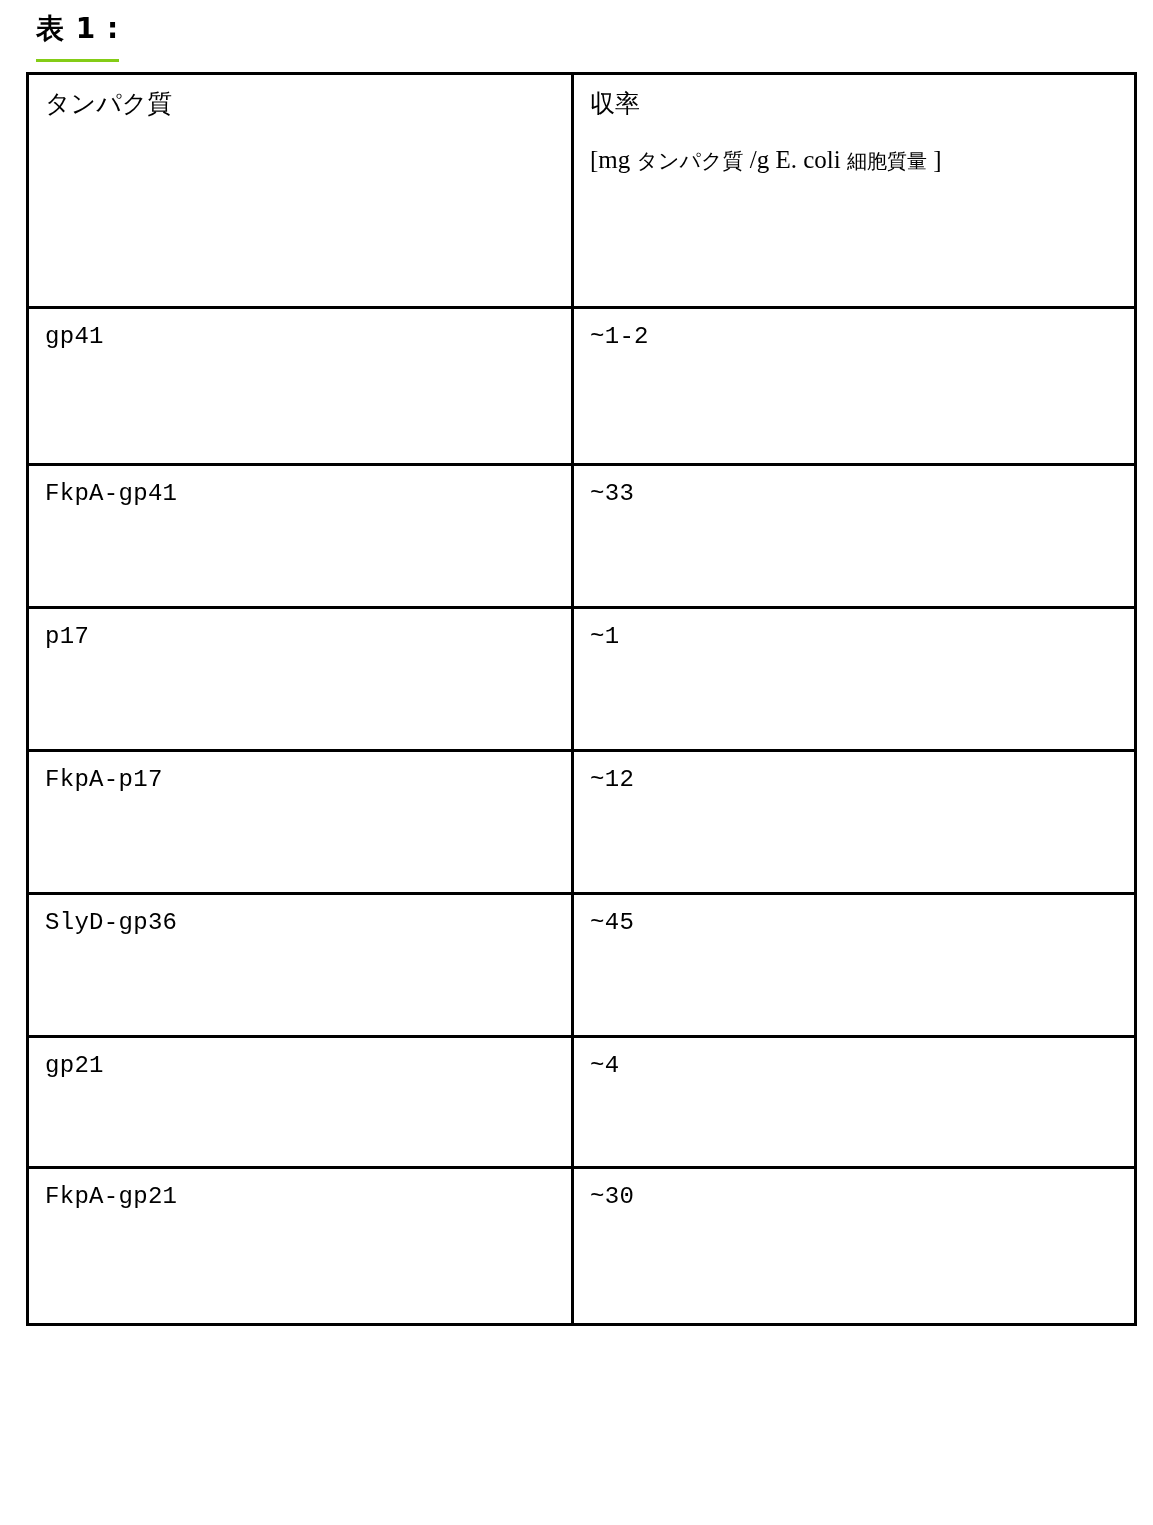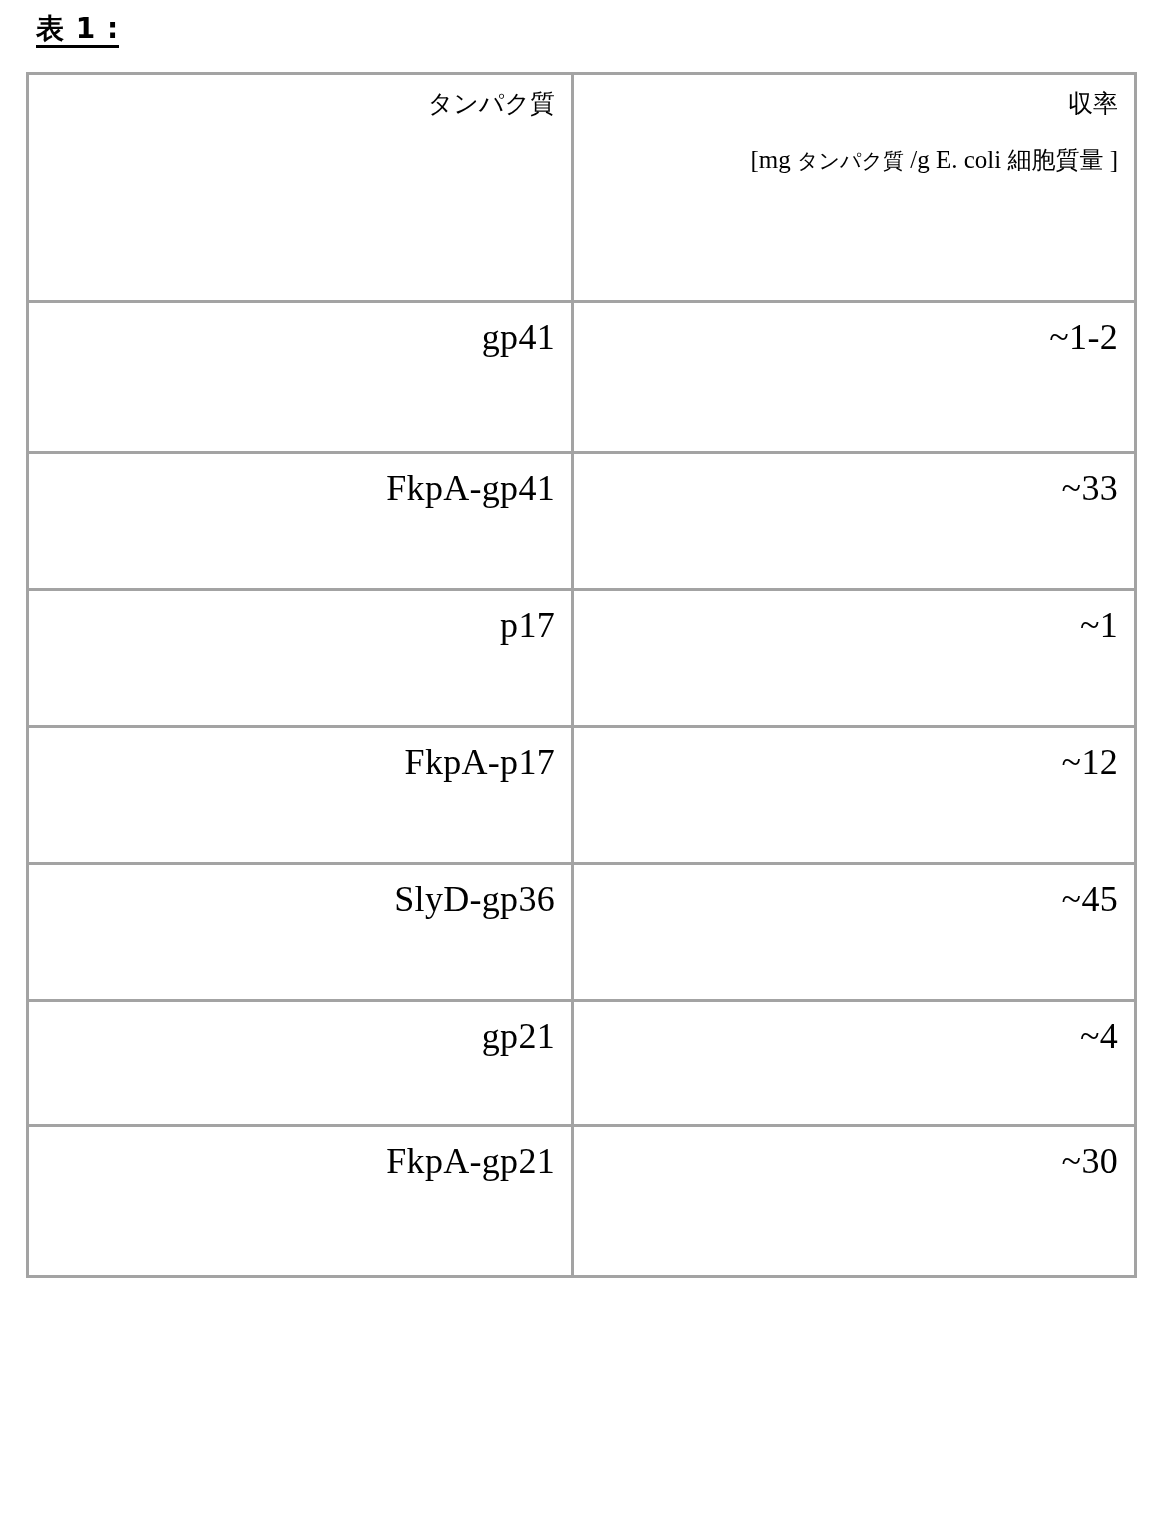--- a/index.html
+++ b/index.html
@@ -30,47 +30,47 @@
     top: 14px;
     left: 36px;
   }
   .caption {
     font-family: "DejaVu Sans", "Liberation Sans", sans-serif;
     font-size: 28px;
     font-weight: 700;
     letter-spacing: 1px;
     line-height: 1.1;
     display: inline-block;
-    border-bottom: 3px solid #000000;
-    padding-bottom: 0;
+    border-bottom: 3px solid #84cc16;
+    padding-bottom: 14px;
     white-space: nowrap;
   }
 
   
   .table-wrap {
     position: absolute;
     top: 72px;
     left: 26px;
     width: 1108px;
   }
 
   table.yield-table {
     border-collapse: collapse;
     width: 1108px;
     table-layout: fixed;
     background: #fff;
   }
 
   table.yield-table td,
   table.yield-table th {
-    border: 3px solid #a3a3a3;
+    border: 3px solid #000000;
     vertical-align: top;
-    padding: 14px 16px 16px 16px;
+    padding: 14px 16px 22px 16px;
     font-weight: normal;
-    text-align: right;
+    text-align: left;
   }
 
   col.col-protein { width: 545px; }
   col.col-yield   { width: 563px; }
 
   .hdr-protein,
   .hdr-yield {
     height: 195px;
   }
   .hdr-line1 {
@@ -85,30 +85,30 @@
     line-height: 1.2;
     margin: 0;
     white-space: nowrap;
   }
   .hdr-line2 .jp {
     font-family: "DejaVu Sans", "Liberation Sans", sans-serif;
     font-size: 21px;
   }
   .hdr-line2 .jp-big {
     font-family: Liberation Serif, serif;
-    font-size: 24px;
+    font-size: 20px;
   }
 
   .data-row td {
     height: 100px;
   }
   .cell-name,
   .cell-value {
-    font-family: Liberation Serif, serif;
-    font-size: 36px;
+    font-family: Liberation Mono, monospace;
+    font-size: 24px;
     line-height: 1.15;
     letter-spacing: 0.3px;
   }
 
   
   .row-h-tall td { height: 118px; }
   .row-h-med  td { height: 104px; }
   .row-h-short td { height: 92px; }
 
 </style>

